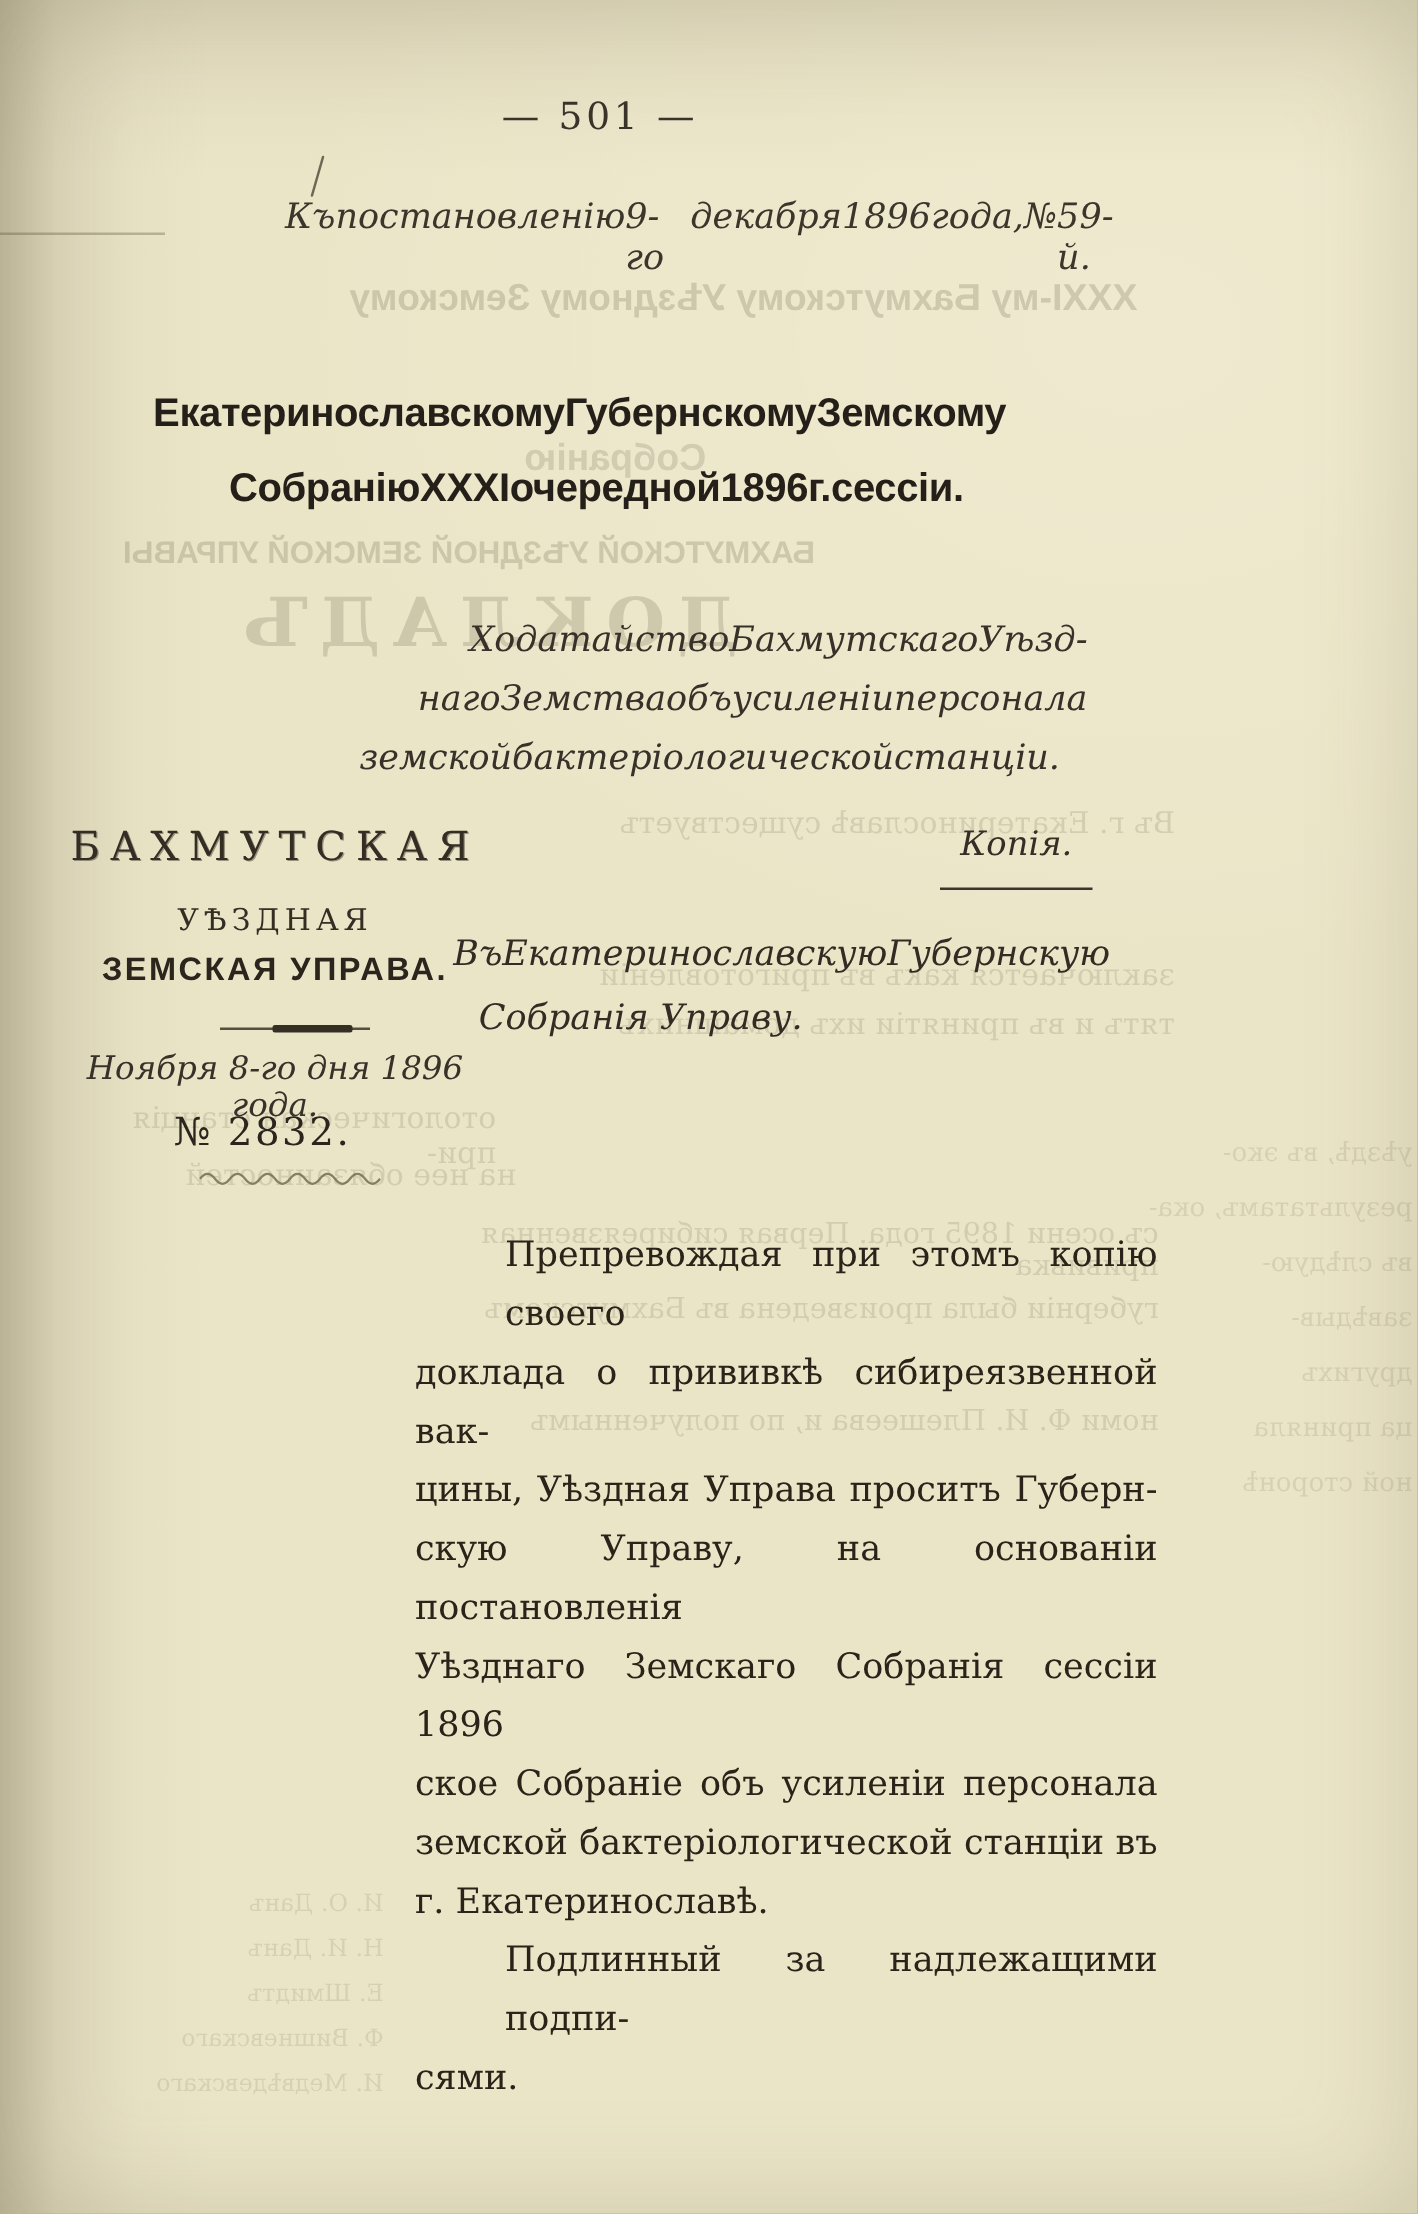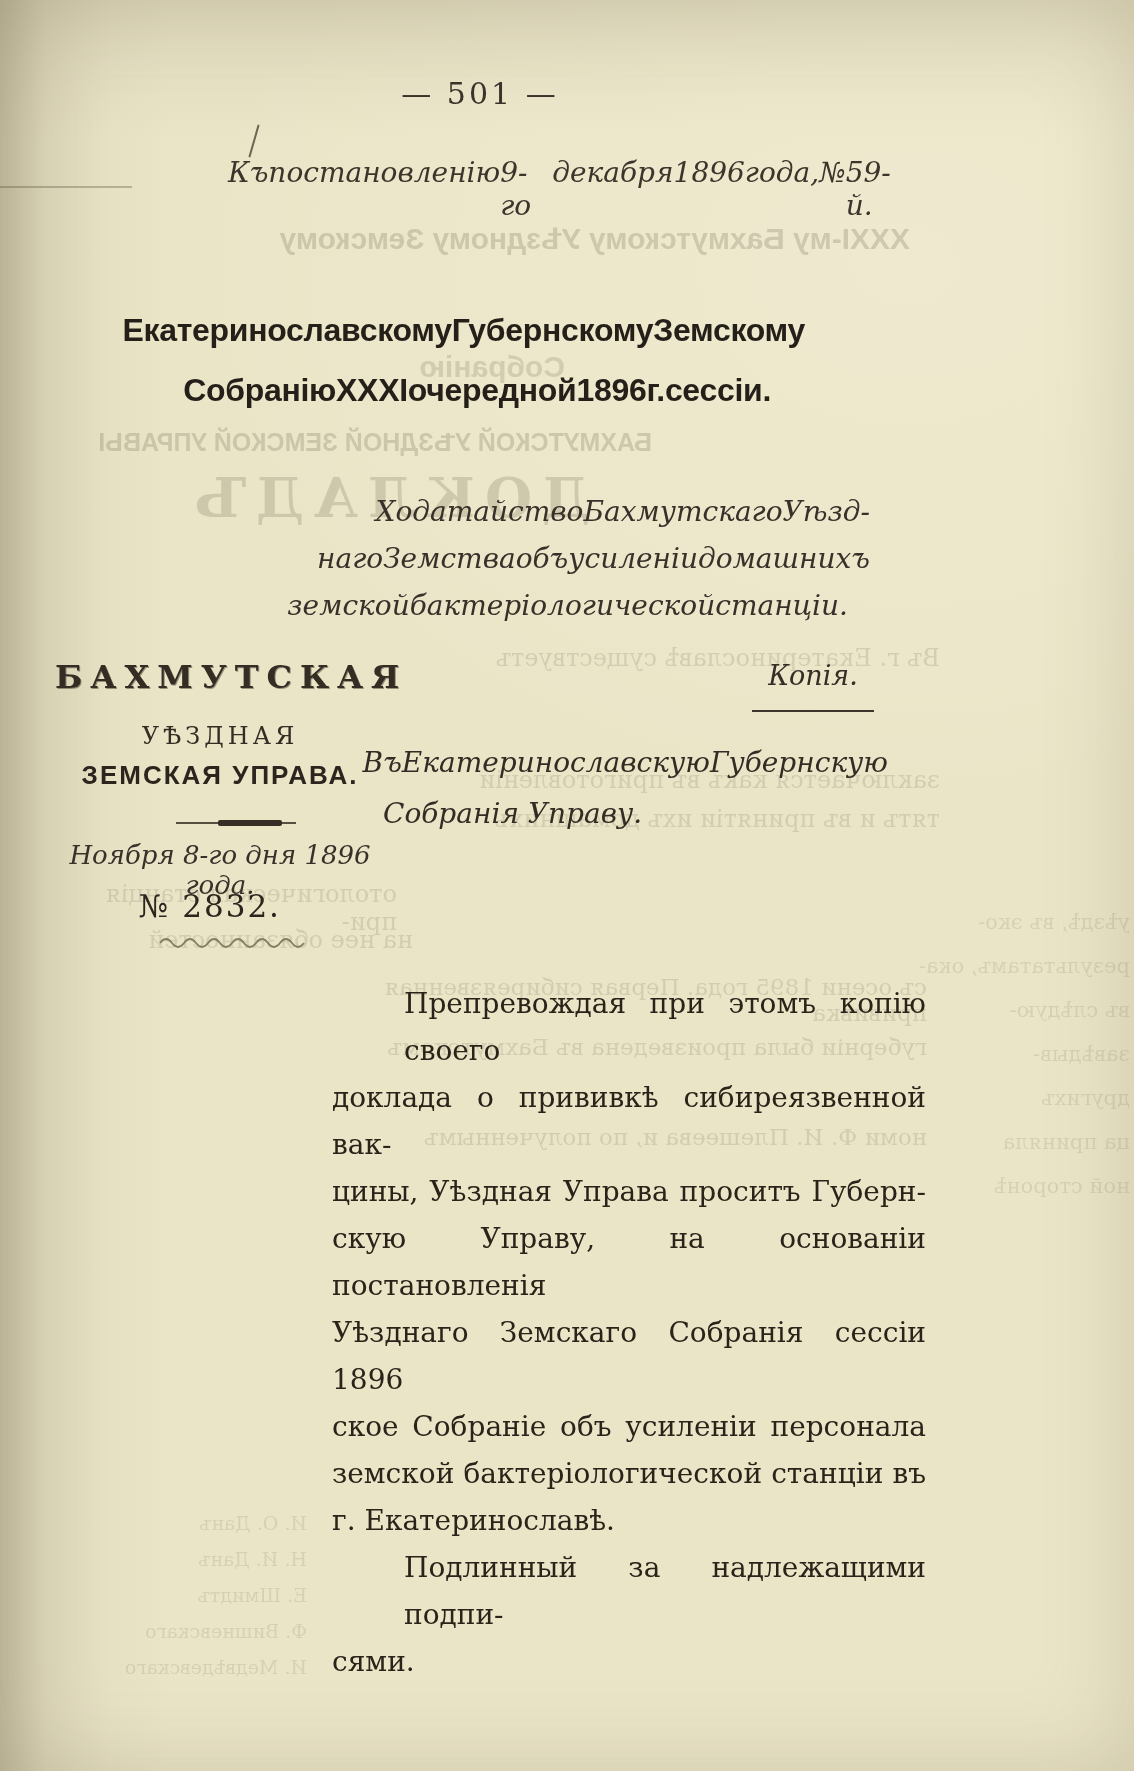--- a/index.html
+++ b/index.html
@@ -26,21 +26,21 @@
   .heading{top:300px;left:113px;width:692px;
     font-family:"Liberation Sans", sans-serif;font-weight:bold;
     font-size:32px;line-height:60px;color:#241f18;letter-spacing:-0.3px;}
   .heading .h2{width:658px;}
   .subject{top:452px;left:364px;width:506px;font-style:italic;font-size:28px;
     line-height:47px;color:#38312a;margin-top:36px;}
   .subject .s1{padding-left:42px;}
   .subject .s3{padding-right:22px;}
 
   .org1{top:658px;left:55px;width:330px;text-align:center;
-    font-weight:bold;font-size:32px;letter-spacing:8px;color:#342d23;
+    font-weight:normal;font-size:32px;letter-spacing:8px;color:#342d23;
     text-shadow:1px 1px 0 rgba(52,45,35,0.45);}
   .org2{top:722px;left:55px;width:330px;text-align:center;
     font-size:24px;letter-spacing:4px;color:#342d23;}
   .org3{top:760px;left:55px;width:330px;text-align:center;
     font-family:"Liberation Sans", sans-serif;font-weight:bold;
     font-size:26px;letter-spacing:2px;color:#2b251d;}
   .lh-divider{top:820px;left:176px;width:120px;height:6px;}
   .lh-divider .thin{position:absolute;top:2px;left:0;width:100%;height:0;
     border-top:2px solid #564e3f;}
   .lh-divider .thick{position:absolute;top:0;left:42px;width:64px;height:6px;
@@ -156,21 +156,21 @@
     <div class="s1 flexwords">
         <span>Ходатайство</span>
         <span>Бахмутскаго</span>
         <span>Уѣзд-</span>
       </div>
     <div class="s2 flexwords">
         <span>наго</span>
         <span>Земства</span>
         <span>объ</span>
         <span>усиленіи</span>
-        <span>домашнихъ</span>
+        <span>персонала</span>
       </div>
     <div class="s3 flexwords">
         <span>земской</span>
         <span>бактеріологической</span>
         <span>станціи.</span>
       </div>
   </div>
 
   <div class="abs org1">БАХМУТСКАЯ</div>
   <div class="abs org2">УѢЗДНАЯ</div>

